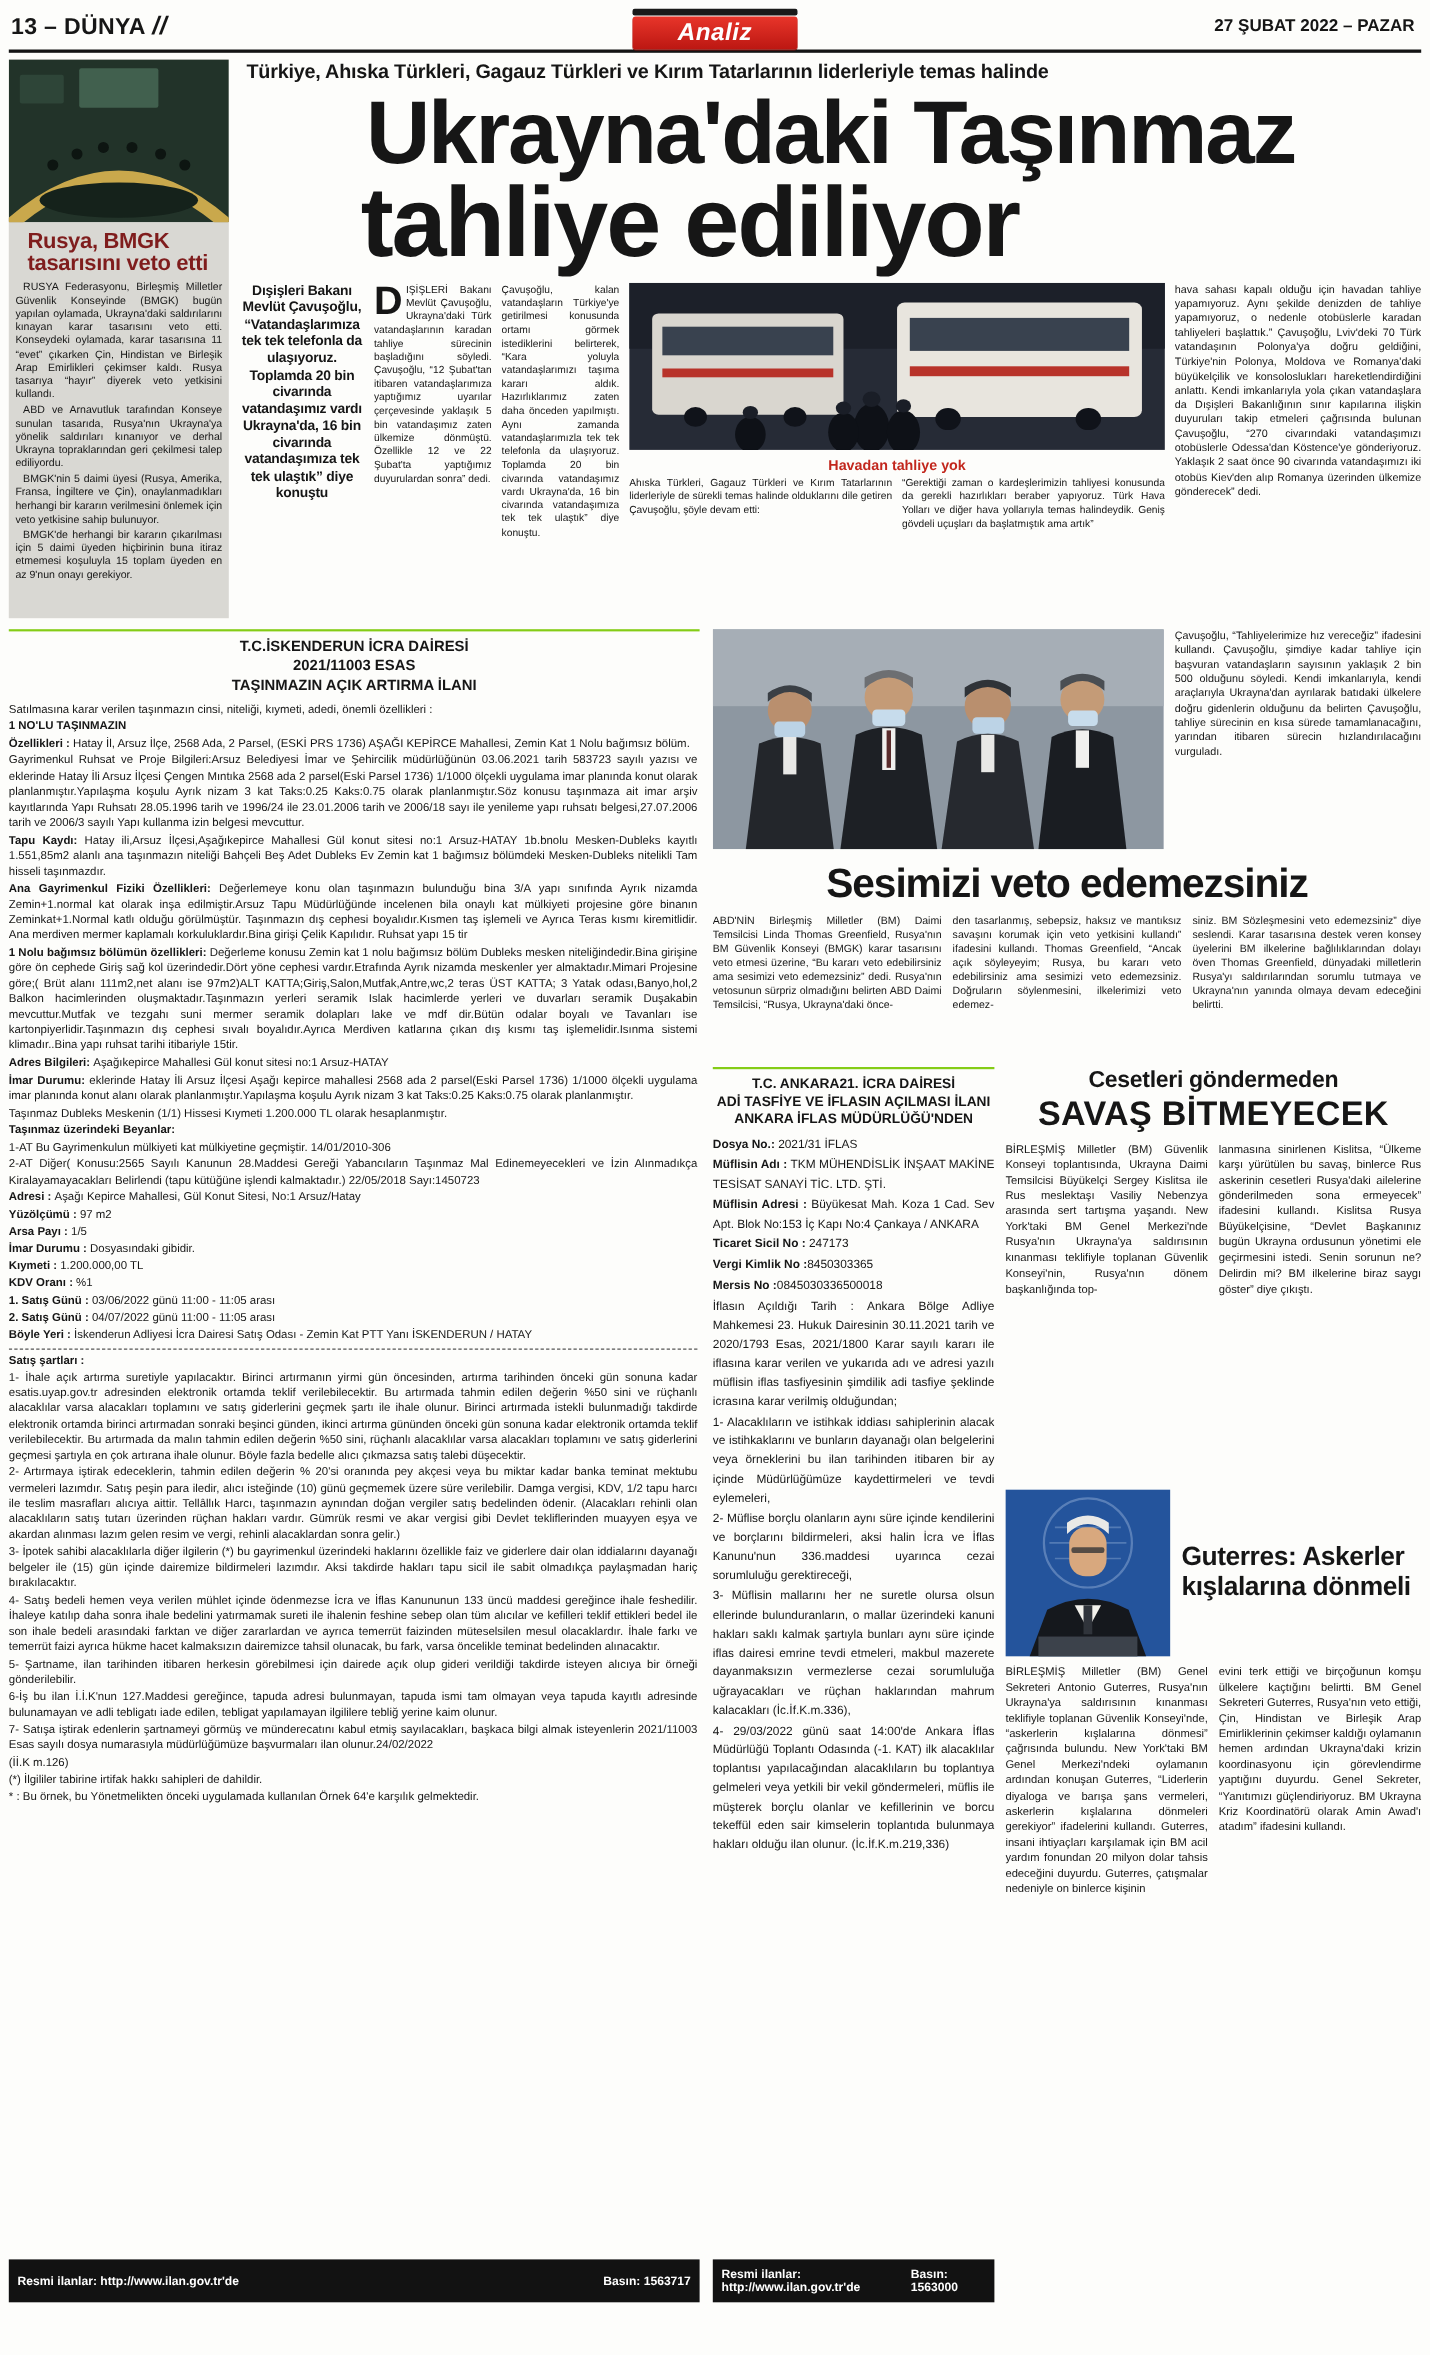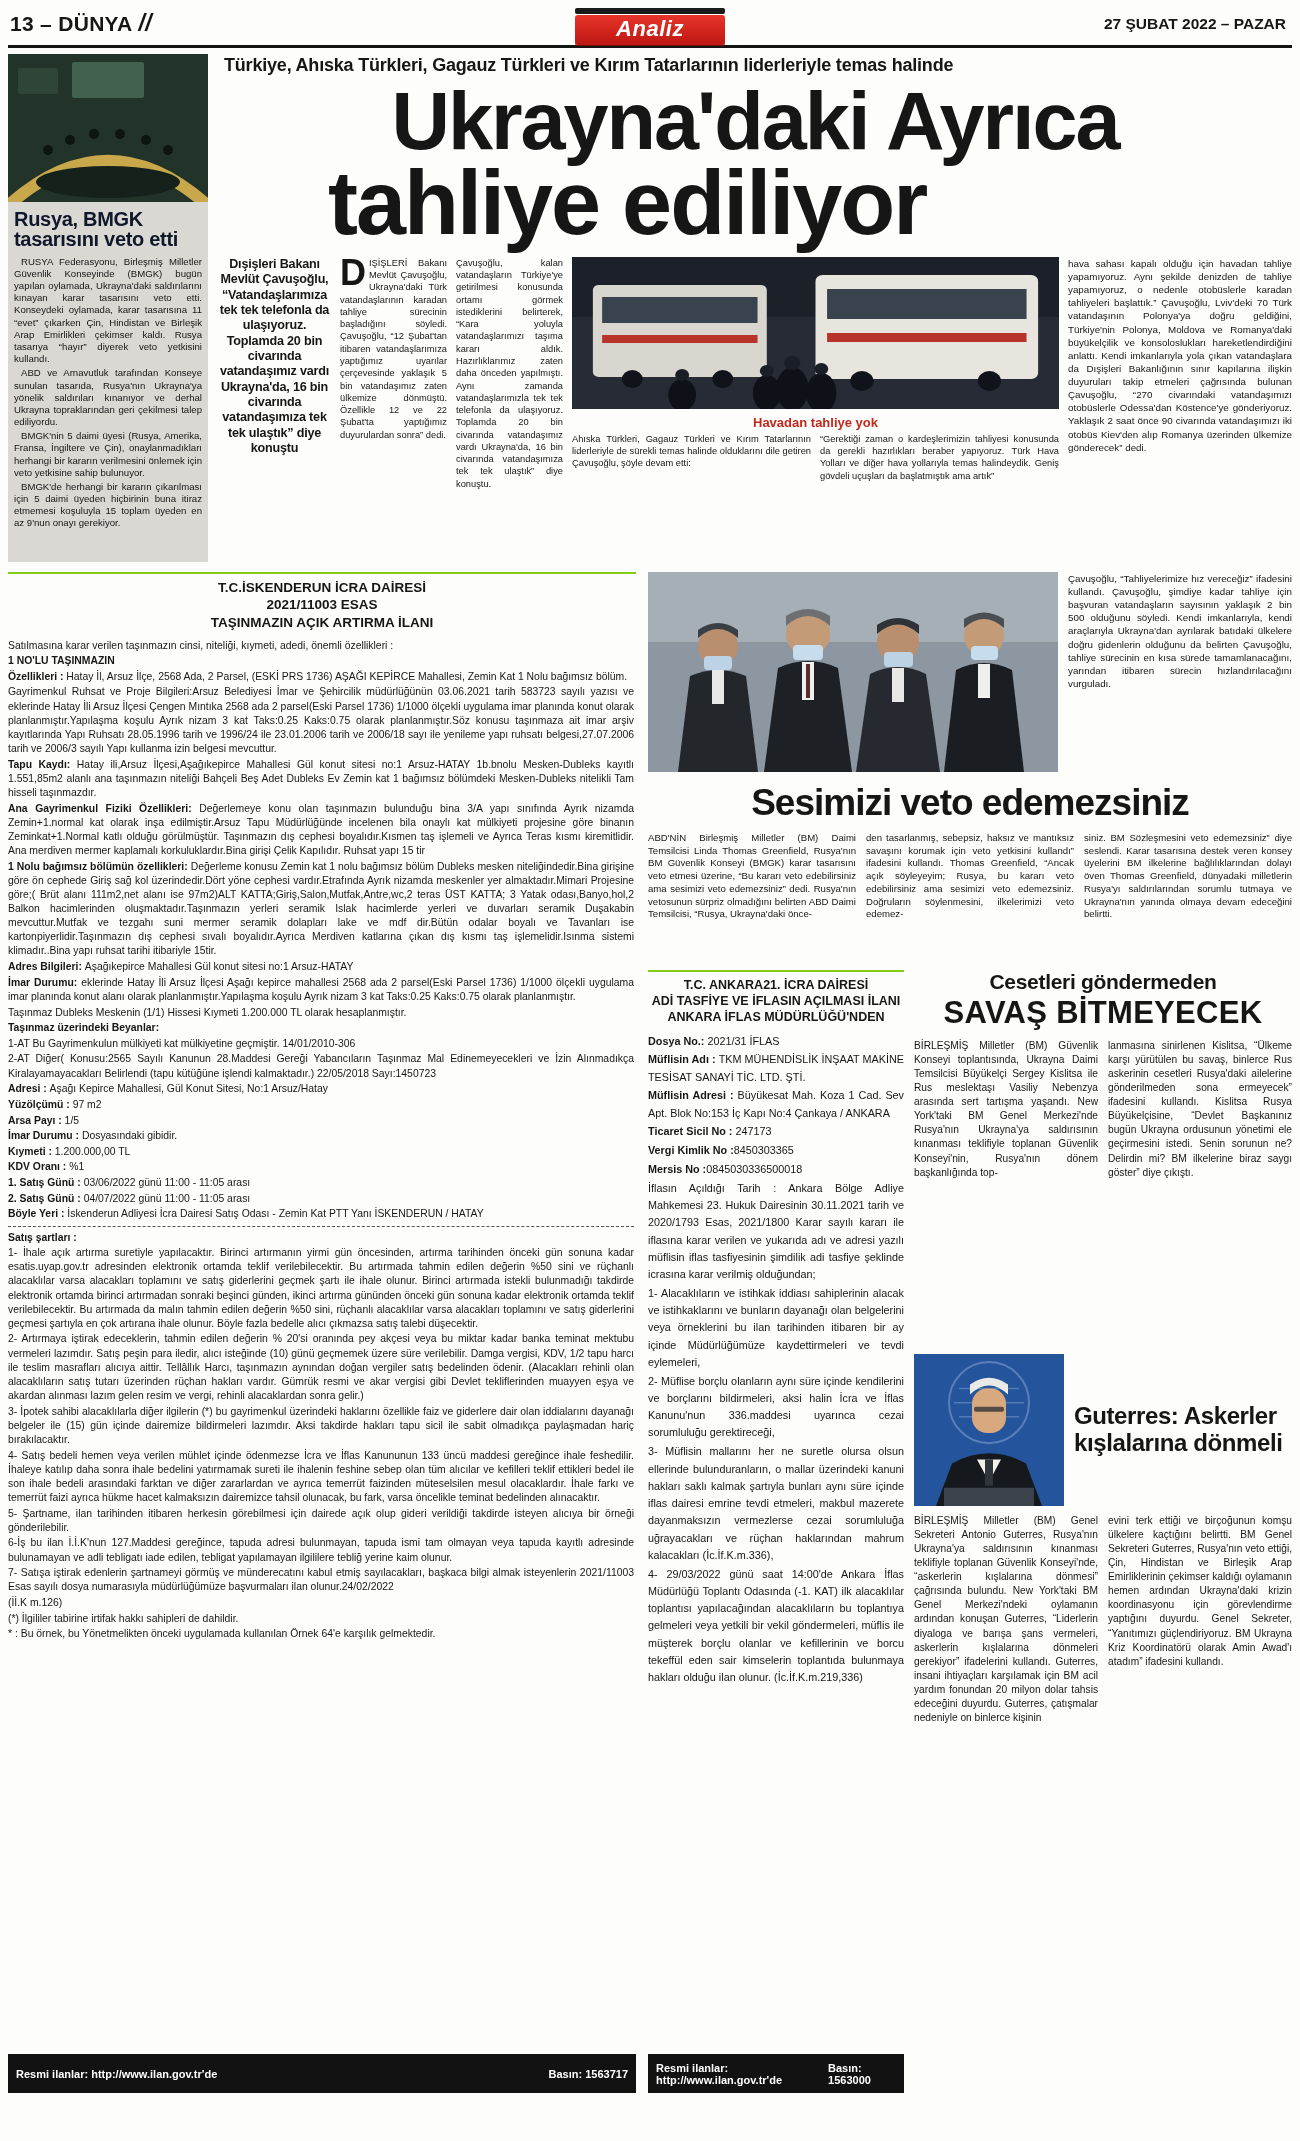--- a/index.html
+++ b/index.html
@@ -14,21 +14,21 @@
   .logo-wrap { position:absolute; left:50%; top:2px; transform:translateX(-50%); text-align:center; }
   .logo-strip { height:6px; width:150px; margin:0 auto 1px auto; background:#1a1a1a; border-radius:2px; }
   .logo-box { background:linear-gradient(#e8352a,#bc1712); color:#fff; font-style:italic; font-weight:bold; font-size:22px; padding:1px 30px 3px 30px; border-radius:3px; letter-spacing:.5px; box-shadow:0 1px 0 #7a0e0a; }
   .issue-date { font-size:15.5px; font-weight:bold; }
 
   
   .top-band { display:flex; gap:10px; padding-top:6px; flex:none; }
   .left-story { width:200px; flex:none; background:#d9d8d3; }
   .left-photo { height:148px; }
   .left-photo svg, .bus-photo svg, .group-photo svg, .guterres-photo svg { display:block; width:100%; height:100%; }
-  .left-title { color:#0f172a; font-weight:bold; font-size:20px; line-height:1.02; padding:7px 6px 4px 6px; letter-spacing:-.3px; }
+  .left-title { color:#7f1d1d; font-weight:bold; font-size:20px; line-height:1.02; padding:7px 6px 4px 6px; letter-spacing:-.3px;margin-left:11px; }
   .left-body { padding:2px 6px 6px 6px; font-size:9.6px; line-height:1.27; text-align:justify; font-weight:500; }
   .left-body p { margin-bottom:2px; text-indent:7px; }
 
   .center-stack { flex:1; min-width:0; display:flex; flex-direction:column; }
   .kicker { font-size:18px; font-weight:bold; padding:1px 0 6px 6px; letter-spacing:-.2px; }
   .headline1 { font-size:81px; font-weight:bold; line-height:.98; letter-spacing:-2px; text-align:center; white-space:nowrap; }
   .headline2 { font-size:90px; font-weight:bold; line-height:.95; letter-spacing:-2px; padding-left:110px; white-space:nowrap; }
   .story-row { display:flex; gap:9px; margin-top:10px; height:305px; overflow:hidden; }
   .quote-col { width:113px; flex:none; font-size:12.6px; font-weight:bold; text-align:center; line-height:1.22; letter-spacing:-.2px; }
   .body-col { width:107px; flex:none; font-size:9.3px; line-height:1.32; text-align:justify; overflow:hidden; }
@@ -119,21 +119,21 @@
 
       <p>RUSYA Federasyonu, Birleşmiş Milletler Güvenlik Konseyinde (BMGK) bugün yapılan oylamada, Ukrayna'daki saldırılarını kınayan karar tasarısını veto etti. Konseydeki oylamada, karar tasarısına 11 “evet” çıkarken Çin, Hindistan ve Birleşik Arap Emirlikleri çekimser kaldı. Rusya tasarıya “hayır” diyerek veto yetkisini kullandı.</p>
           <p>ABD ve Arnavutluk tarafından Konseye sunulan tasarıda, Rusya'nın Ukrayna'ya yönelik saldırıları kınanıyor ve derhal Ukrayna topraklarından geri çekilmesi talep ediliyordu.</p>
           <p>BMGK'nin 5 daimi üyesi (Rusya, Amerika, Fransa, İngiltere ve Çin), onaylanmadıkları herhangi bir kararın verilmesini önlemek için veto yetkisine sahip bulunuyor.</p>
           <p>BMGK'de herhangi bir kararın çıkarılması için 5 daimi üyeden hiçbirinin buna itiraz etmemesi koşuluyla 15 toplam üyeden en az 9'nun onayı gerekiyor.</p>
         </div>
     </div>
 
     <div class="center-stack">
       <div class="kicker">Türkiye, Ahıska Türkleri, Gagauz Türkleri ve Kırım Tatarlarının liderleriyle temas halinde</div>
-      <div class="headline1">Ukrayna'daki Ayrıca</div>
+      <div class="headline1">Ukrayna'daki Taşınmaz</div>
       <div class="headline2">tahliye ediliyor</div>
 
       <div class="story-row">
         <div class="quote-col">Dışişleri Bakanı Mevlüt Çavuşoğlu, “Vatandaşlarımıza tek tek telefonla da ulaşıyoruz. Toplamda 20 bin civarında vatandaşımız vardı Ukrayna'da, 16 bin civarında vatandaşımıza tek tek ulaştık” diye konuştu</div>
         <div class="body-col">
           <span class="dropcap">D</span><span>IŞİŞLERİ Bakanı Mevlüt Çavuşoğlu, Ukrayna'daki Türk vatandaşlarının karadan tahliye sürecinin başladığını söyledi. Çavuşoğlu, “12 Şubat'tan itibaren vatandaşlarımıza yaptığımız uyarılar çerçevesinde yaklaşık 5 bin vatandaşımız zaten ülkemize dönmüştü. Özellikle 12 ve 22 Şubat'ta yaptığımız duyurulardan sonra” dedi.</span>
         </div>
         <div class="body-col">Çavuşoğlu, kalan vatandaşların Türkiye'ye getirilmesi konusunda ortamı görmek istediklerini belirterek, “Kara yoluyla vatandaşlarımızı taşıma kararı aldık. Hazırlıklarımız zaten daha önceden yapılmıştı. Aynı zamanda vatandaşlarımızla tek tek telefonla da ulaşıyoruz. Toplamda 20 bin civarında vatandaşımız vardı Ukrayna'da, 16 bin civarında vatandaşımıza tek tek ulaştık” diye konuştu.</div>
         <div class="mid-block">
           <div class="bus-photo">

